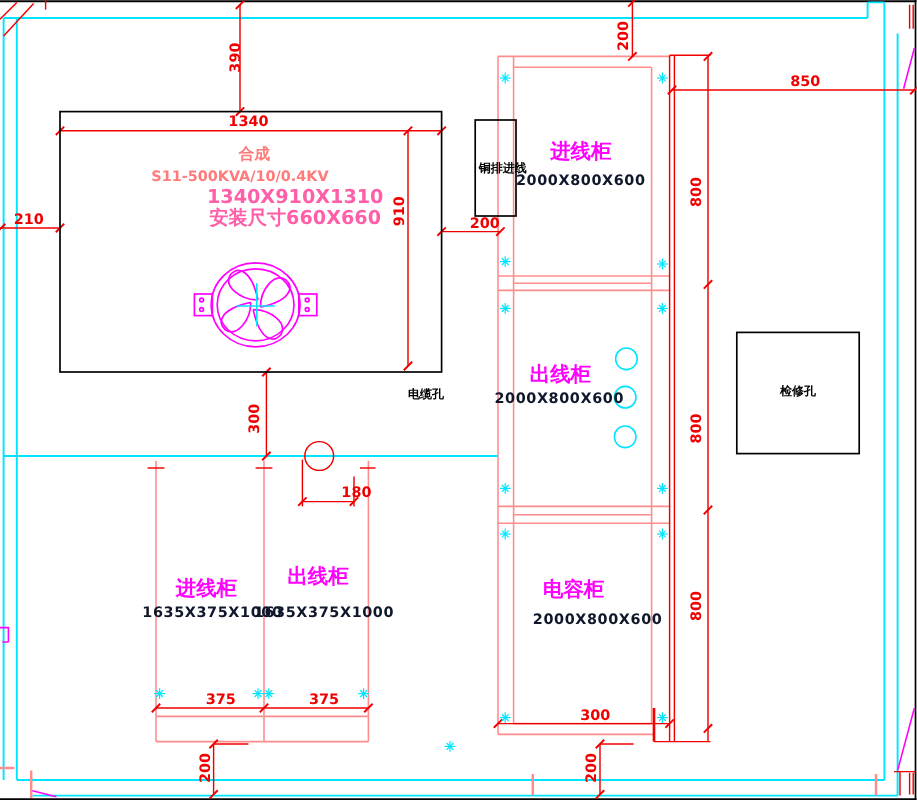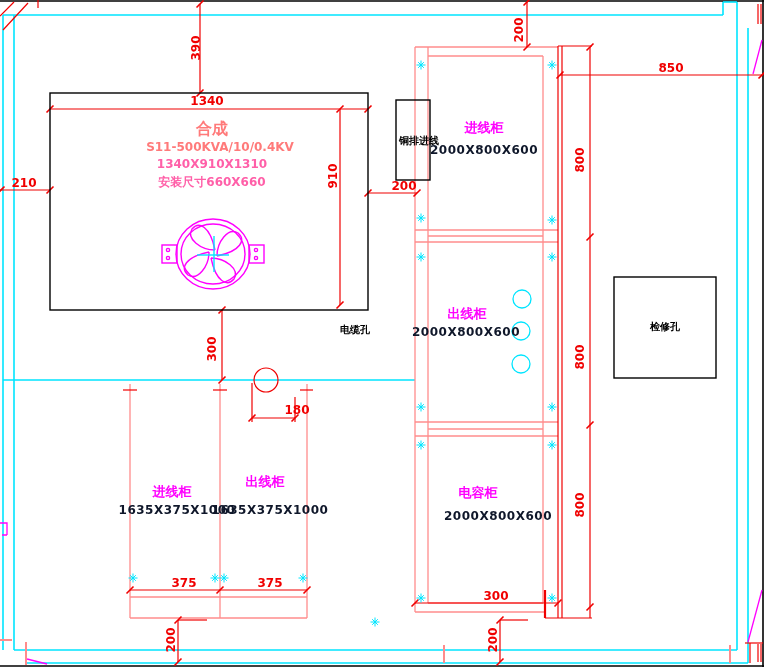--- a/index.html
+++ b/index.html
@@ -3,26 +3,26 @@
 <meta charset="utf-8">
 <style>
   html,body{margin:0;padding:0;background:#ffffff;}
   .canvas{position:relative;width:764px;height:667px;background:#ffffff;overflow:hidden;
           font-family:"DejaVu Sans",sans-serif;}
   svg{position:absolute;left:0;top:0;}
   .txt{position:absolute;white-space:nowrap;transform:translate(-50%,-50%);
        font-family:"DejaVu Sans",sans-serif;line-height:1;}
   .rot{transform:translate(-50%,-50%) rotate(-90deg);}
   .dim{color:#f00000;font-size:12px;font-weight:bold;}
-  .mag{color:#ff00ff;font-size:13px;font-weight:bold;}
+  .mag{color:#ff00ff;font-size:17px;font-weight:bold;}
   .magsize{color:#0f172a;font-size:12px;font-weight:bold;letter-spacing:0.5px;}
   .blk{color:#000000;font-size:10px;font-weight:bold;}
-  .salmon{color:#ff7a7a;font-size:16px;font-weight:bold;}
+  .salmon{color:#ff7a7a;font-size:13px;font-weight:bold;}
   .salmon2{color:#ff7a7a;font-size:12px;font-weight:bold;}
-  .pink{color:#ff5fa8;font-size:12px;font-weight:bold;}
+  .pink{color:#ff5fa8;font-size:16px;font-weight:bold;margin-left:34px;}
 </style>
 </head>
 <body>
 
 <div class="canvas">
 
 <svg width="764" height="667" viewBox="0 0 764 667">
   <defs>
     <g id="tick">
           <line x1="-3.5" y1="3.5" x2="3.5" y2="-3.5" stroke="#f00000" stroke-width="1.6"></line>
@@ -230,21 +230,21 @@
 
   <g stroke="#ff00ff" stroke-width="1.3" fill="none">
     <line x1="753" y1="74" x2="762" y2="40"></line>
     <line x1="748" y1="642" x2="762" y2="590"></line>
     <line x1="27" y1="659" x2="47" y2="664"></line>
     <path d="M0,523 L7,523 L7,535 M2,535 L7,535"></path>
   </g>
 </svg>
 
   <div class="txt salmon" style="left:212px;top:129px">合成</div>
-  <div class="txt salmon2" style="left:220px;top:147px">S11-500KVA/10/0.4KV</div>
+  <div class="txt salmon2" style="left:200px;top:147px">S11-500KVA/10/0.4KV</div>
   <div class="txt pink" style="left:212px;top:164px">1340X910X1310</div>
   <div class="txt pink" style="left:212px;top:182px">安装尺寸660X660</div>
 
   <div class="txt dim rot" style="left:196px;top:48px">390</div>
   <div class="txt dim" style="left:207px;top:101px">1340</div>
   <div class="txt dim rot" style="left:333px;top:176px">910</div>
   <div class="txt dim" style="left:24px;top:183px">210</div>
   <div class="txt dim" style="left:404px;top:186px">200</div>
   <div class="txt dim rot" style="left:212px;top:349px">300</div>
   <div class="txt dim" style="left:297px;top:410px">180</div>

